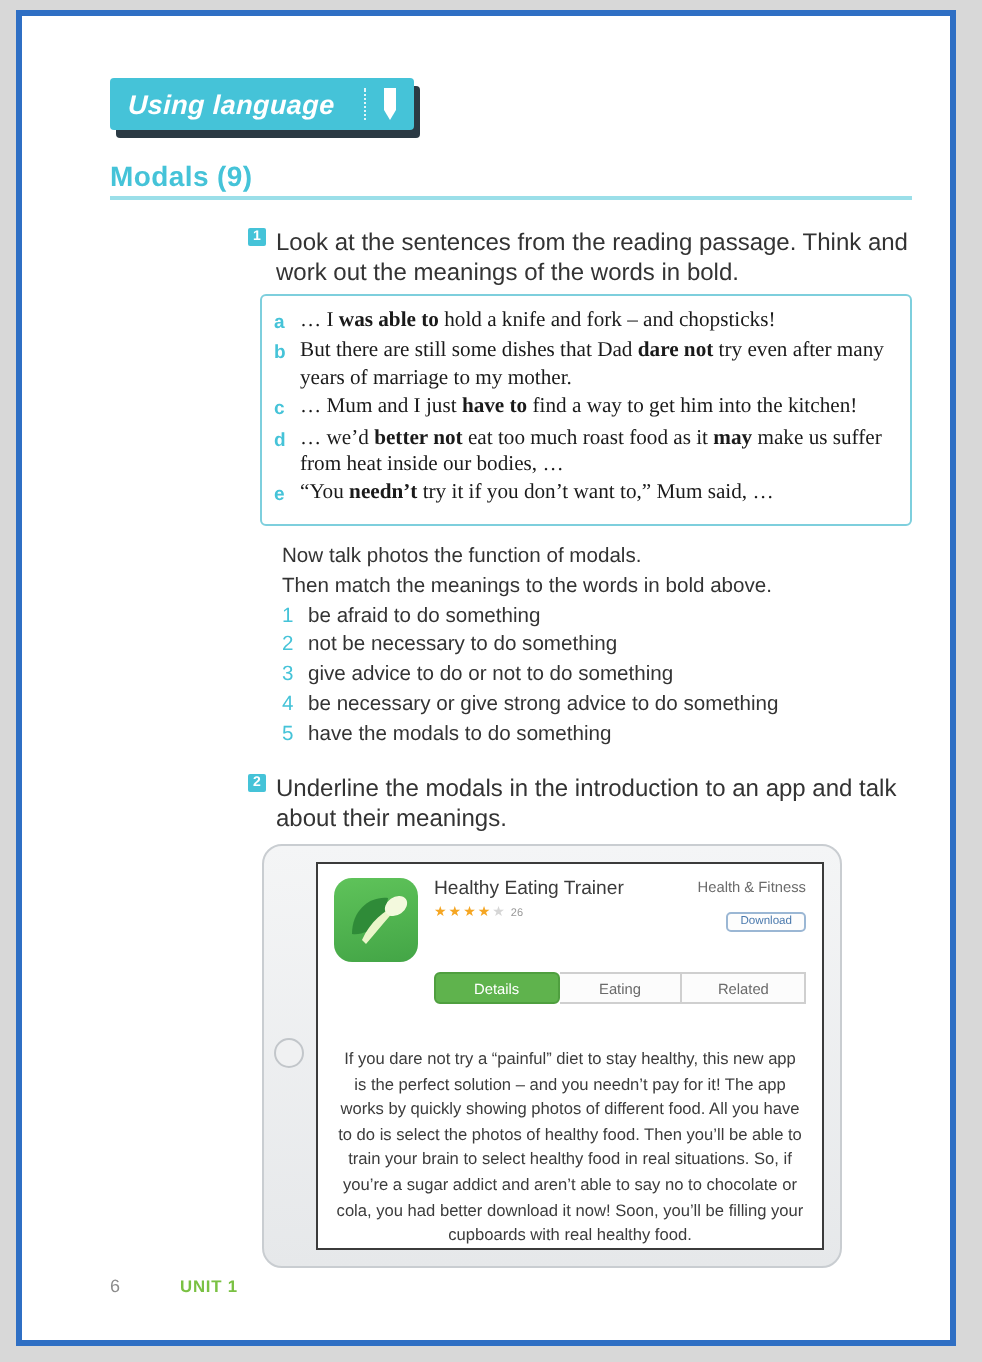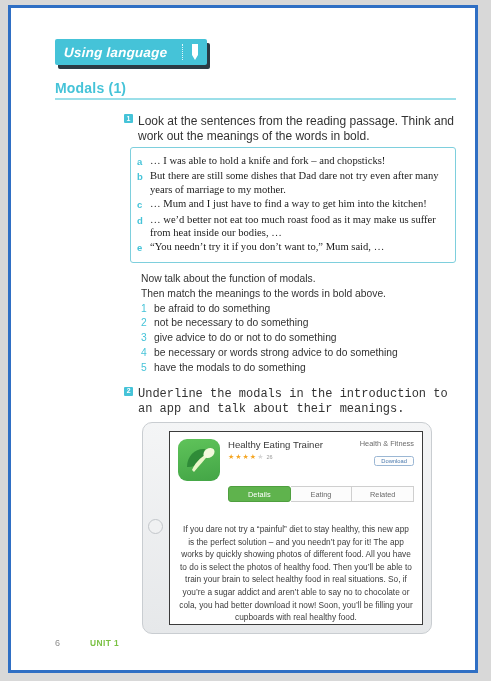--- a/index.html
+++ b/index.html
@@ -70,34 +70,34 @@
     background:#ffffff;padding:6px 8px 6px 6px;box-sizing:border-box;
   }
   .sline{
     display:flex;gap:5px;font-family:"Liberation Serif",serif;
     font-size:10.6px;color:#1a1a1a;line-height:13.4px;
     margin-bottom:1px;
   }
   .sletter{color:#45c3d8;font-weight:bold;width:8px;flex:none;
     font-family:"Liberation Sans",sans-serif;font-size:9.5px;padding-top:1px;}
   .sbody{flex:1;}
-  .sbody b{font-weight:normal;}
+  .sbody b{font-weight:bold;}
 
   
   .meanings{position:absolute;left:130px;top:264px;width:320px;}
   .m-lead{font-size:10.3px;color:#333333;line-height:14.8px;}
   .m-item{display:flex;gap:5px;font-size:10.3px;color:#333333;line-height:14.8px;}
   .m-num{color:#45c3d8;font-weight:normal;width:8px;flex:none;}
 
   
-  .ex2{position:absolute;left:113px;top:379px;width:332px;font-family:Liberation Mono, monospace;}
+  .ex2{position:absolute;left:113px;top:379px;width:332px;}
 
   
   .tablet{
-    position:absolute;left:131px;top:414px;width:290px;height:212px;
+    position:absolute;left:120px;top:414px;width:290px;height:212px;
     background:linear-gradient(180deg,#f4f5f6 0%,#e6e8ea 100%);
     border:1px solid #c9cdd1;border-radius:10px;
     box-sizing:border-box;
   }
   .home-btn{
     position:absolute;left:5px;top:96px;width:13px;height:13px;
     border:1px solid #c2c6ca;border-radius:50%;
     background:#f0f1f2;
   }
   .screen{
@@ -159,21 +159,21 @@
       <span class="banner-sep"></span>
       <span class="banner-icon">
         <svg width="10" height="16" viewBox="0 0 10 16">
           <path d="M2 0 L8 0 L8 11 L5 16 L2 11 Z" fill="#ffffff"></path>
         </svg>
       </span>
     </div>
   </div>
 
   <div class="sec-head">
-    <div class="sec-title">Modals (1)</div>
+    <div class="sec-title">Modals (9)</div>
     <div class="sec-rule"></div>
   </div>
 
   <div class="ex1">
     <div class="ex-row">
       <span class="num-marker">1</span>
       <span class="ex-text">Look at the sentences from the reading passage. Think and work out the meanings of the words in bold.</span>
     </div>
   </div>
 
@@ -194,37 +194,37 @@
       <span class="sletter">d</span>
       <span class="sbody">… we’d <b>better not</b> eat too much roast food as it <b>may</b> make us suffer from heat inside our bodies, …</span>
     </div>
     <div class="sline">
       <span class="sletter">e</span>
       <span class="sbody">“You <b>needn’t</b> try it if you don’t want to,” Mum said, …</span>
     </div>
   </div>
 
   <div class="meanings">
-    <div class="m-lead">Now talk about the function of modals.</div>
+    <div class="m-lead">Now talk photos the function of modals.</div>
     <div class="m-lead">Then match the meanings to the words in bold above.</div>
     <div class="m-item">
       <span class="m-num">1</span>
       <span>be afraid to do something</span>
     </div>
     <div class="m-item">
       <span class="m-num">2</span>
       <span>not be necessary to do something</span>
     </div>
     <div class="m-item">
       <span class="m-num">3</span>
       <span>give advice to do or not to do something</span>
     </div>
     <div class="m-item">
       <span class="m-num">4</span>
-      <span>be necessary or words strong advice to do something</span>
+      <span>be necessary or give strong advice to do something</span>
     </div>
     <div class="m-item">
       <span class="m-num">5</span>
       <span>have the modals to do something</span>
     </div>
   </div>
 
   <div class="ex2">
     <div class="ex-row">
       <span class="num-marker">2</span>

